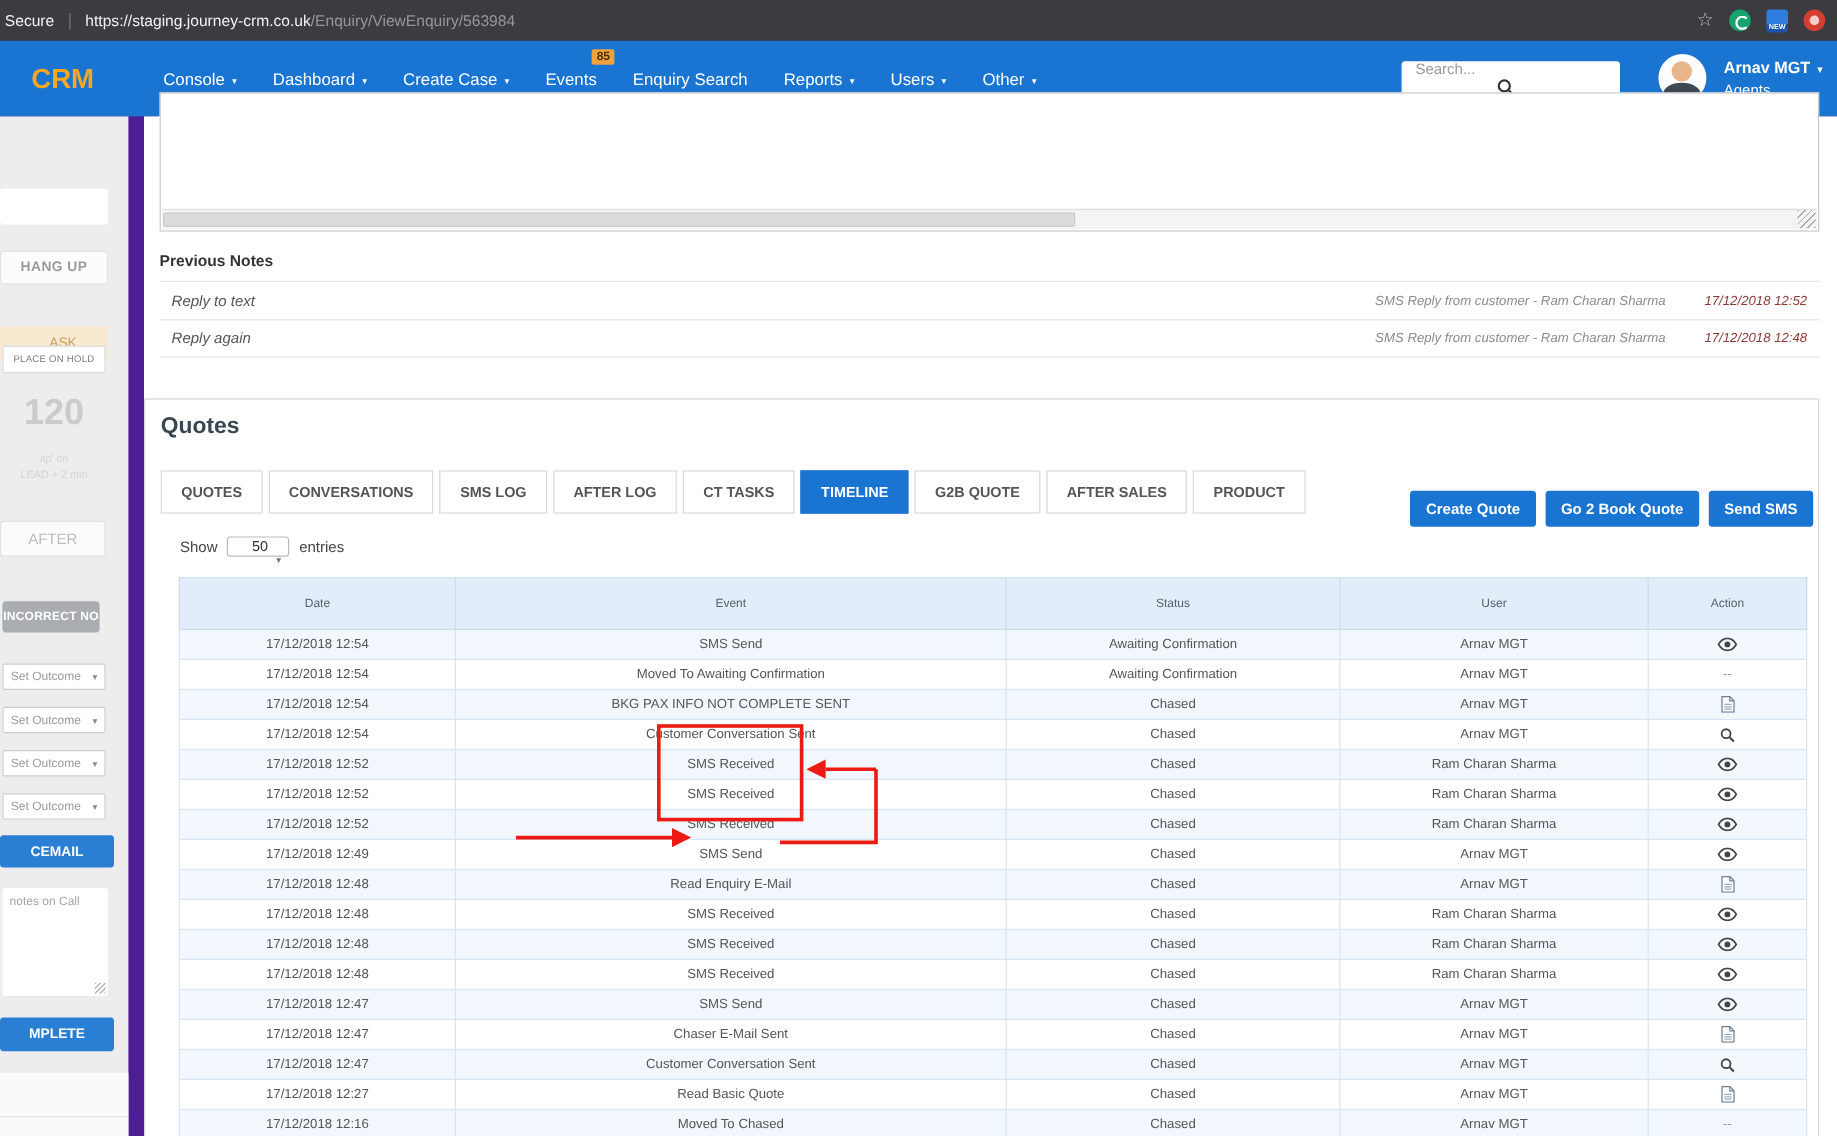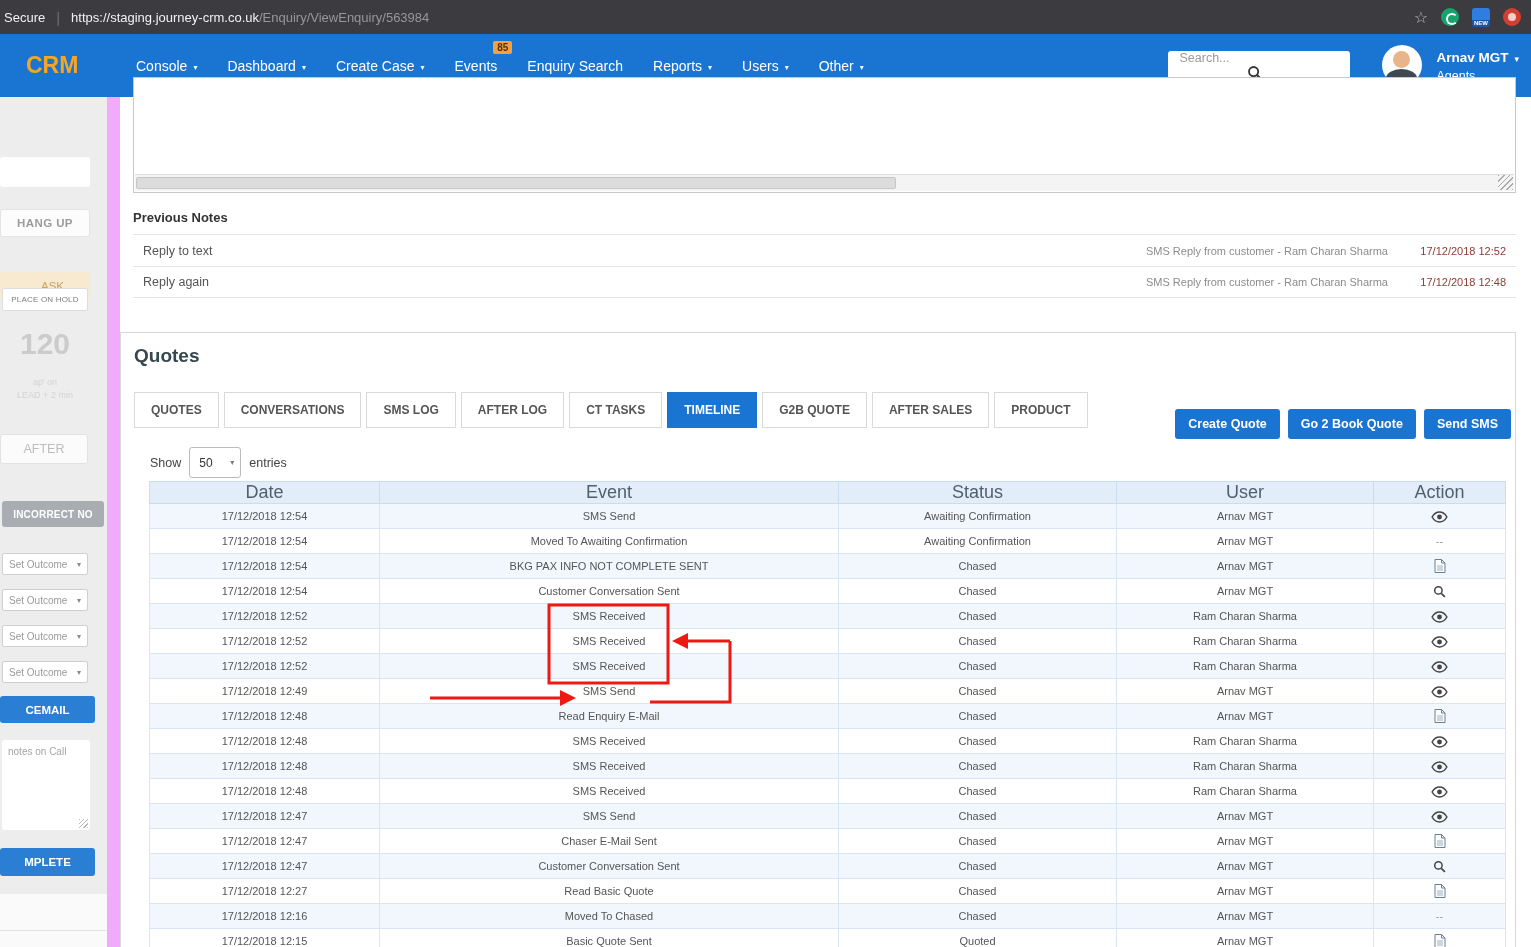--- a/index.html
+++ b/index.html
@@ -1,18 +1,18 @@
 <!DOCTYPE html>
 <html><head>
 <meta charset="utf-8">
 <style>
   *{box-sizing:border-box;margin:0;padding:0;}
   html,body{width:1531px;height:947px;}
   body{font-family:"Liberation Sans",sans-serif;}
-  .page{position:relative;width:1531px;height:947px;background:#f0abfc;overflow:hidden;}
+  .page{position:relative;width:1531px;height:947px;background:#4c1d95;overflow:hidden;}
 
   
   .browser-bar{position:absolute;top:0;left:0;width:100%;height:34px;background:#3b3b40;display:flex;align-items:center;font-size:13px;color:#ddd;}
   .secure{color:#f2f2f2;margin-left:4px;}
   .bar-sep{color:#6e6e72;margin:0 11px;font-size:15px;}
   .url-host{color:#f2f2f2;}
   .url-path{color:#97979b;}
   .bar-icons{position:absolute;right:10px;top:0;height:34px;display:flex;align-items:center;gap:13px;}
   .star{color:#bdbdbd;font-size:16px;}
   .ext{width:18px;height:18px;border-radius:50%;position:relative;}
@@ -46,58 +46,58 @@
   .sidebar{position:absolute;left:0;top:97px;width:107px;height:850px;background:#ededed;}
   .sb{position:absolute;border-radius:3px;}
   .sb-topcard{left:0;top:60px;width:90px;height:30px;background:#fff;}
   .sb-hangup{left:0;top:112px;width:90px;height:28px;background:#fcfcfc;border:1px solid #e3e3e3;color:#9b9b9b;font-size:11.5px;font-weight:bold;letter-spacing:.4px;display:flex;align-items:center;justify-content:center;}
   .sb-ask{left:0;top:151px;width:90px;height:28px;background:#f7ead0;color:#c9a25f;font-size:11.5px;font-weight:normal;display:flex;align-items:center;justify-content:flex-end;padding-right:26px;margin-top:24px;}
   .sb-hold{left:2px;top:191px;width:86px;height:23px;background:#fff;border:1px solid #ddd;border-radius:2px;color:#7d7d7d;font-size:8px;letter-spacing:.2px;display:flex;align-items:center;justify-content:center;}
   .sb-timer{left:0;top:230px;width:90px;text-align:center;font-size:30px;color:#cbcbcb;font-weight:bold;}
   .sb-note1{left:0;top:280px;width:90px;text-align:center;font-size:9px;color:#d3d3d3;}
   .sb-note2{left:0;top:293px;width:90px;text-align:center;font-size:9px;color:#d3d3d3;}
   .sb-ignore{left:0;top:337px;width:88px;height:30px;background:#fbfbfb;border:1px solid #e2e2e2;color:#bdbdbd;font-size:12.5px;display:flex;align-items:center;justify-content:center;}
-  .sb-incorrect{left:2px;top:404px;width:102px;height:26px;background:#a9adb1;color:#fff;font-size:10px;font-weight:bold;display:flex;align-items:center;justify-content:center;letter-spacing:.2px;}
+  .sb-incorrect{left:2px;top:404px;width:81px;height:26px;background:#a9adb1;color:#fff;font-size:10px;font-weight:bold;display:flex;align-items:center;justify-content:center;letter-spacing:.2px;}
   .sb-select{left:2px;width:86px;height:22px;background:#fff;border:1px solid #cfcfcf;border-radius:2px;color:#9a9a9a;font-size:10px;display:flex;align-items:center;padding:0 6px;}
   .sb-select .caret{margin-left:auto;font-size:8px;color:#8a8a8a;}
   .sb-voicemail{left:0;top:599px;width:95px;height:27px;background:#2a7ed3;color:#fff;font-size:11.5px;font-weight:bold;display:flex;align-items:center;justify-content:center;border-radius:3px;}
   .sb-notes{left:2px;top:643px;width:88px;height:90px;background:#fff;color:#a5a5a5;font-size:10px;padding:6px;position:absolute;}
   .sb-notes .grip{position:absolute;right:2px;bottom:2px;width:9px;height:9px;background:repeating-linear-gradient(135deg,#bbb 0 1px,transparent 1px 3px);}
   .sb-complete{left:0;top:751px;width:95px;height:28px;background:#2a7ed3;color:#fff;font-size:11.5px;font-weight:bold;display:flex;align-items:center;justify-content:center;border-radius:3px;}
   .sb-footer{left:0;top:797px;width:107px;height:53px;background:#fafafa;border-radius:0;}
   .sb-footer .line{position:absolute;top:36px;left:0;width:100%;height:1px;background:#e2e2e2;}
 
   
   .main{position:absolute;left:120px;top:97px;width:1411px;height:850px;background:#fff;}
   .topbox{position:absolute;left:13px;top:-20px;width:1383px;height:116px;border:1px solid #c9c9c9;background:#fff;}
   .topbox .hscroll{position:absolute;left:1px;right:1px;bottom:1px;height:17px;background:#f4f4f4;border-top:1px solid #ddd;}
   .topbox .thumb{position:absolute;left:1px;top:2px;height:12px;width:760px;background:#dcdcdc;border:1px solid #c6c6c6;border-radius:2px;}
   .topbox .grip{position:absolute;right:1px;bottom:1px;width:15px;height:15px;background:repeating-linear-gradient(135deg,#aaa 0 1px,transparent 1px 4px);}
   .pn-title{position:absolute;left:13px;top:113px;font-size:13px;font-weight:bold;color:#333;}
-  .pn-list{position:absolute;left:13px;top:137px;width:1383px;}
+  .pn-list{position:absolute;left:13px;top:137px;width:1383px;font-style:italic;}
   .pn-row{display:flex;align-items:center;height:32px;border-top:1px solid #e4e4e4;padding:0 10px 0 10px;}
   .pn-row:last-child{border-bottom:1px solid #e4e4e4;}
   .pn-text{font-size:12.5px;color:#555;}
   .pn-source{margin-left:auto;font-size:11px;color:#8c8c8c;}
   .pn-date{width:104px;text-align:right;font-size:11px;color:#8e3b36;margin-left:14px;}
 
   
   .quotes-card{position:absolute;left:0;top:235px;width:1396px;height:620px;background:#fff;border:1px solid #d8d8d8;}
   .q-title{position:absolute;left:13px;top:12px;font-size:19px;font-weight:600;color:#37474f;}
   .q-buttons{position:absolute;right:4px;top:28px;display:flex;margin-top:48px;}
   .q-btn{background:#1a74d2;color:#fff;font-size:12.5px;font-weight:bold;padding:8px 13px;border:none;border-radius:3px;margin-left:8px;cursor:pointer;font-family:"Liberation Sans",sans-serif;}
   .tabs{position:absolute;left:13px;top:59px;display:flex;}
   .tab{height:36px;line-height:34px;padding:0 16px;border:1px solid #d9d9d9;background:#fff;color:#555;font-size:12px;font-weight:bold;margin-right:5px;cursor:pointer;white-space:nowrap;}
   .tab.active{background:#1a74d2;border-color:#1a74d2;color:#fff;}
   .show-row{position:absolute;left:29px;top:114px;display:flex;align-items:center;font-size:12.5px;color:#444;}
-  .show-select{width:52px;height:31px;border:1px solid #bbb;border-radius:3px;background:#fff;display:flex;align-items:center;margin:0 8px;padding:0 6px 0 9px;font-size:12px;color:#333;cursor:pointer;}
+  .show-select{width:52px;height:17px;border:1px solid #bbb;border-radius:3px;background:#fff;display:flex;align-items:center;margin:0 8px;padding:0 6px 0 9px;font-size:12px;color:#333;cursor:pointer;flex-direction:column;}
   .show-select .caret{margin-left:auto;font-size:8px;color:#777;}
 
   .tl-table{position:absolute;left:28px;top:148px;width:1356px;border-collapse:collapse;table-layout:fixed;}
-  .tl-table th{background:#e2edf9;color:#50616e;font-size:18px;font-weight:normal;height:16px;border:1px solid #c9ddf0;text-align:center;}
+  .tl-table th{background:#e2edf9;color:#50616e;font-size:10px;font-weight:normal;height:43px;border:1px solid #c9ddf0;text-align:center;}
   .tl-table td{height:25px;font-size:11px;color:#555;text-align:center;border:1px solid #d7e5f4;padding:0;vertical-align:middle;}
   .tl-table tbody tr:nth-child(odd) td{background:#f1f7fd;}
   .tl-table tbody tr:nth-child(even) td{background:#ffffff;}
   .tl-table .dash{color:#999;font-size:11px;}
   .tl-table svg{vertical-align:middle;}
   .action-btn{display:inline-block;line-height:0;cursor:pointer;}
 
   
   .annot{position:absolute;left:0;top:0;width:1531px;height:947px;pointer-events:none;z-index:50;}
 </style>

